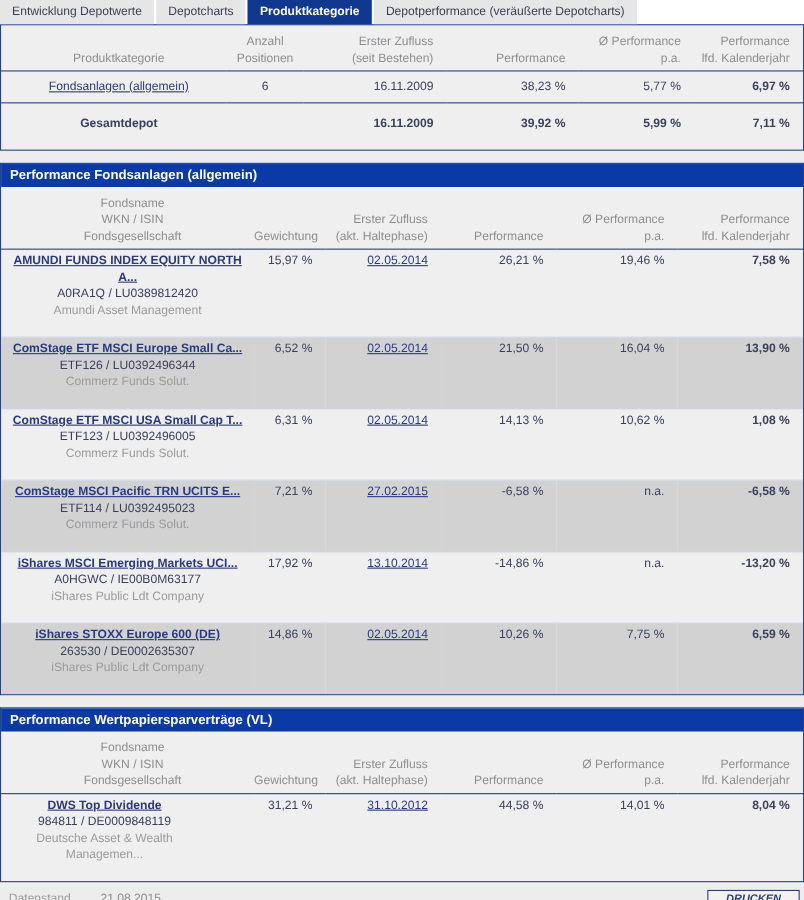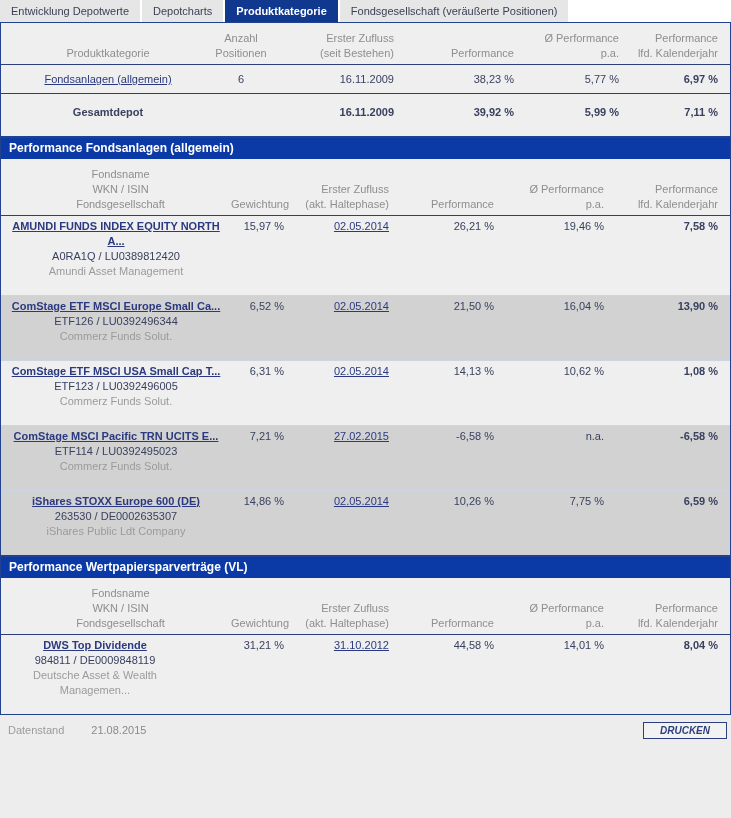--- a/index.html
+++ b/index.html
@@ -19,21 +19,21 @@
     padding: 0 11px; margin-right: 2px; vertical-align: top;
     background: #e6e6e6; color: #3a3f55; cursor: pointer;
   }
   .tab.active { background: #10388f; color: #ffffff; font-weight: bold; }
   
   .panel {
     background: #efefef;
     border: 1px solid #22418f;
     width: 731px;
   }
-  .panel + .panel, .panel.mt { margin-top: 0; }
+  .panel + .panel, .panel.mt { margin-top: 11px; }
   .sec-header {
     background: #0b3aa6; color: #ffffff; font-weight: bold; font-size: 12px;
     padding: 3px 8px 4px 8px; line-height: 14px;
   }
   
   table { border-collapse: collapse; table-layout: fixed; width: 100%; }
   th, td { vertical-align: top; line-height: 15px; font-weight: normal; }
   .num { text-align: right; padding-right: 12px; }
   .ctr { text-align: center; }
   .hdr th { color: #8e8e8e; }
@@ -66,21 +66,21 @@
     background: #f2f2f2; border: 1px solid #2c3f7c; color: #2c3f7c;
     font-weight: bold; font-style: italic; font-size: 10px;
     font-family: "Liberation Sans", sans-serif;
     padding: 2px 16px; cursor: pointer;
   }
 </style>
 </head>
 <body>
 
 <div class="tabbar">
-  <span class="tab">Entwicklung Depotwerte</span><span class="tab">Depotcharts</span><span class="tab active">Produktkategorie</span><span class="tab">Fondsgesellschaft (veräußerte Positionen)</span>
+  <span class="tab">Entwicklung Depotwerte</span><span class="tab">Depotcharts</span><span class="tab active">Produktkategorie</span><span class="tab">Depotperformance (veräußerte Depotcharts)</span>
 </div>
 
 <div class="panel">
   <table class="summary">
     <colgroup>
         <col style="width:205px">
         <col style="width:70px">
         <col style="width:130px">
         <col style="width:120px">
         <col style="width:105px">
@@ -213,20 +213,34 @@
           <div class="wkn">ETF114 /  LU0392495023</div>
           <div class="muted">Commerz Funds Solut.</div>
         </div>
           </td>
         <td class="num">7,21 %</td>
         <td class="num"><a class="date-link" href="#">27.02.2015</a></td>
         <td class="num">-6,58 %</td>
         <td class="num">n.a.</td>
         <td class="num bold">-6,58 %</td>
       </tr>
+      <tr>
+        <td class="first">
+            <div class="name-block">
+          <div><a class="name-link" href="#">iShares MSCI Emerging Markets UCI...</a></div>
+          <div class="wkn">A0HGWC /  IE00B0M63177</div>
+          <div class="muted">iShares Public Ldt Company</div>
+        </div>
+          </td>
+        <td class="num">17,92 %</td>
+        <td class="num"><a class="date-link" href="#">13.10.2014</a></td>
+        <td class="num">-14,86 %</td>
+        <td class="num">n.a.</td>
+        <td class="num bold">-13,20 %</td>
+      </tr>
       <tr class="alt">
         <td class="first">
             <div class="name-block">
           <div><a class="name-link" href="#">iShares STOXX Europe 600 (DE)</a></div>
           <div class="wkn">263530 /  DE0002635307</div>
           <div class="muted">iShares Public Ldt Company</div>
         </div>
           </td>
         <td class="num">14,86 %</td>
         <td class="num"><a class="date-link" href="#">02.05.2014</a></td>

